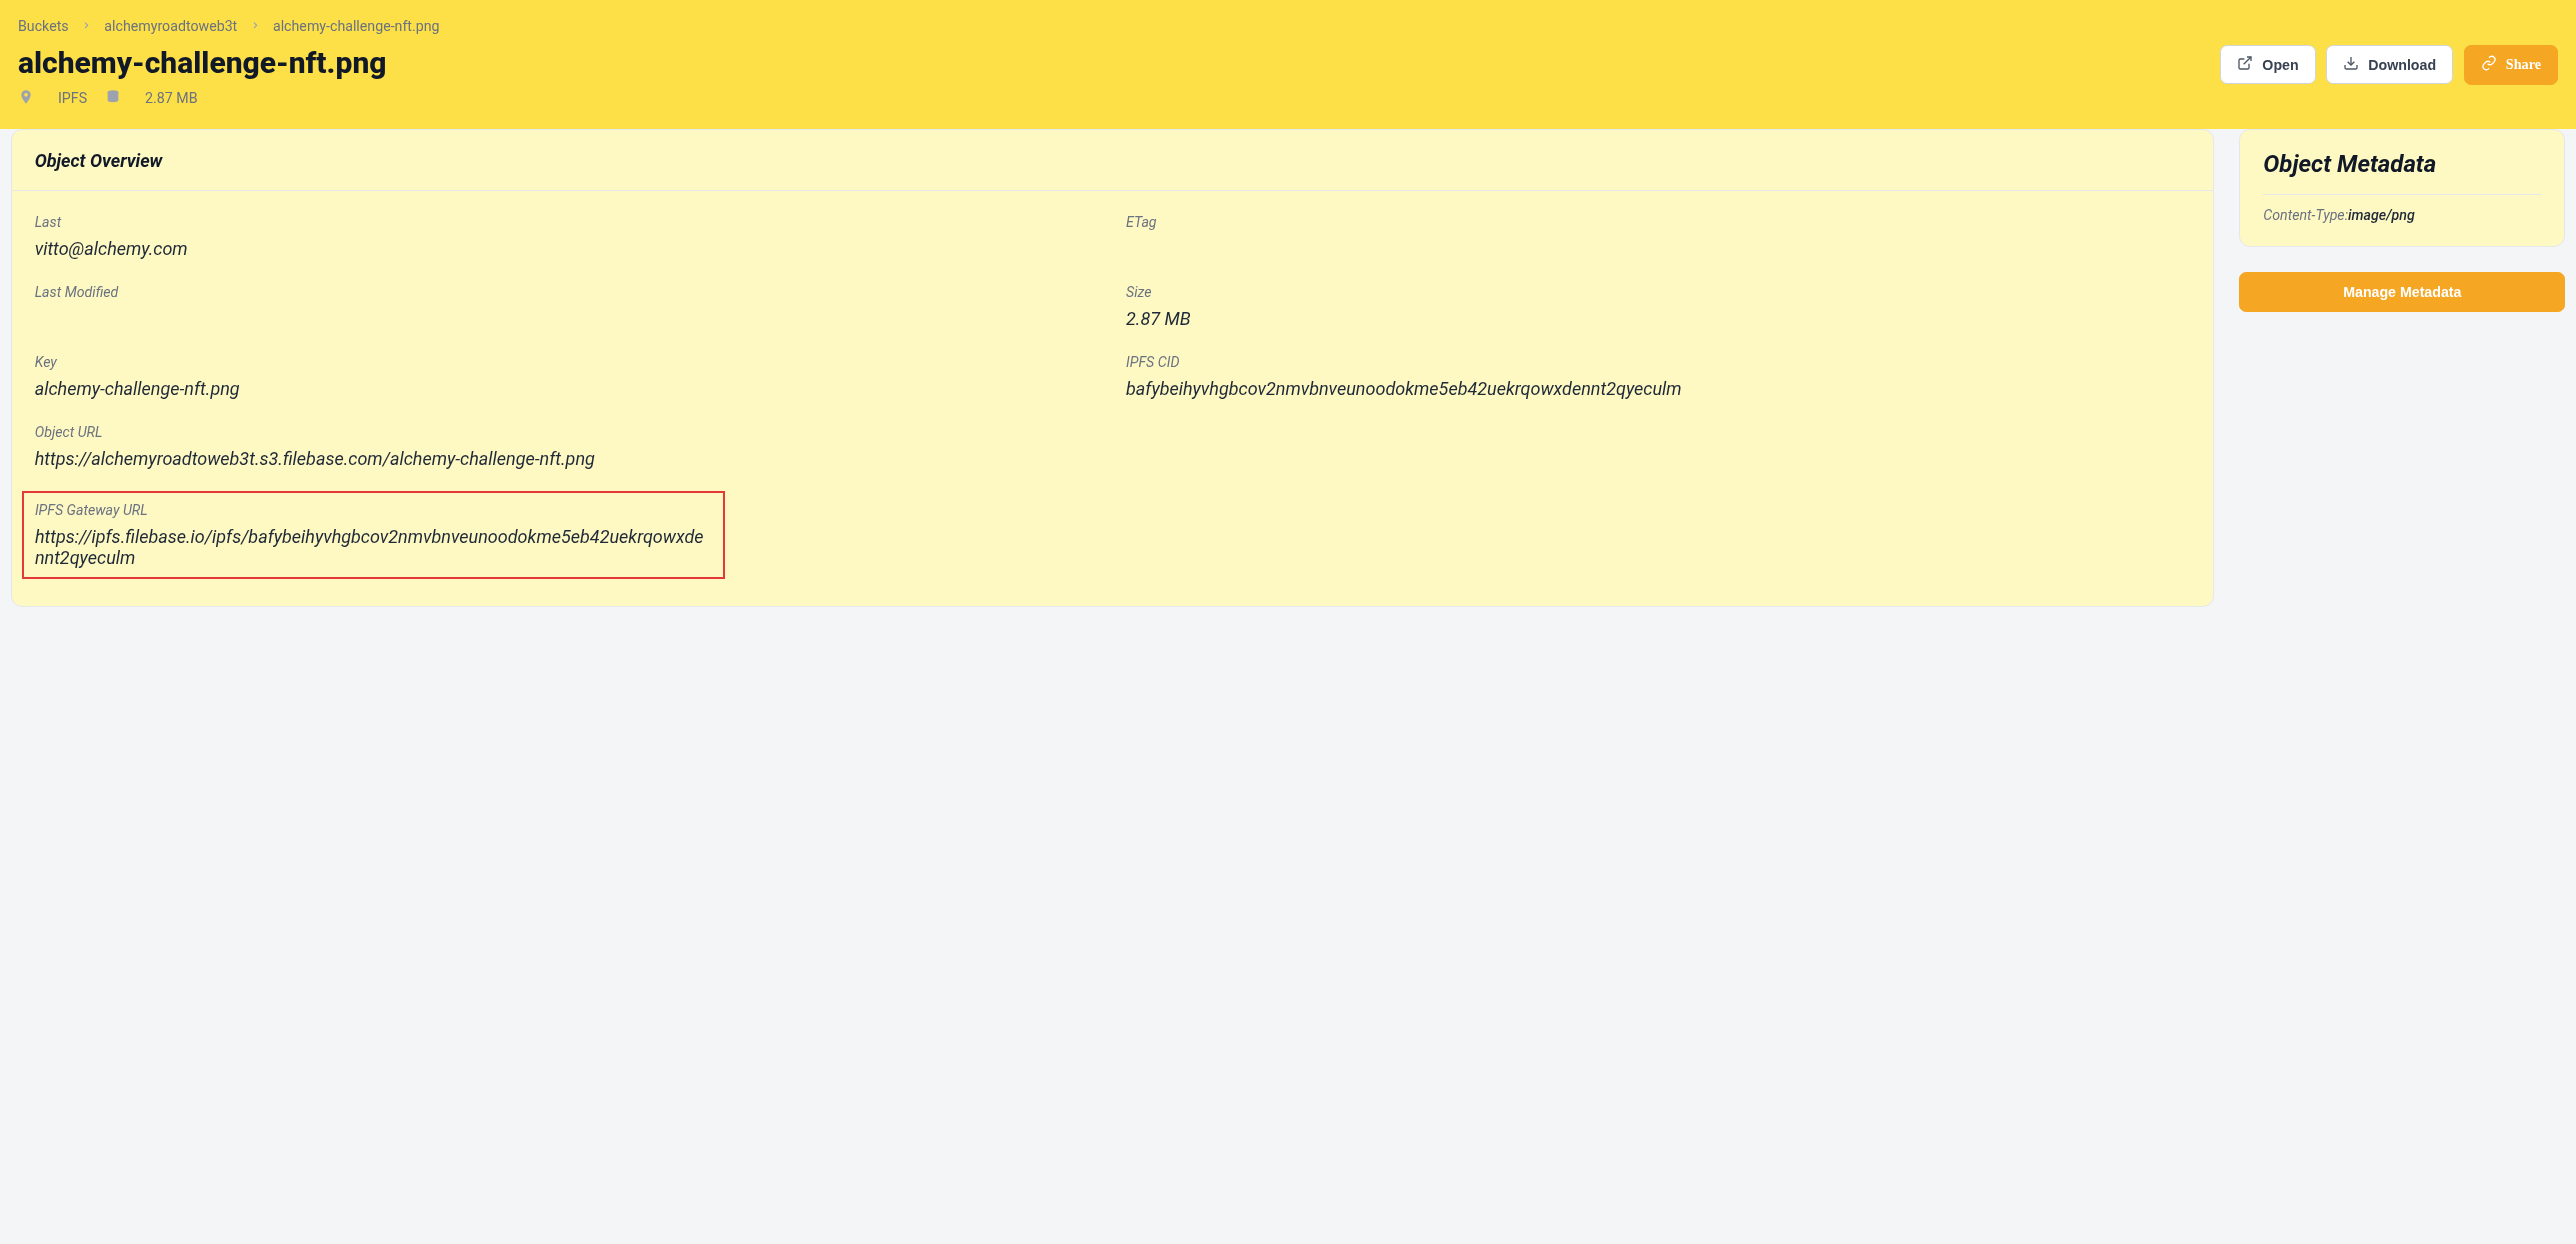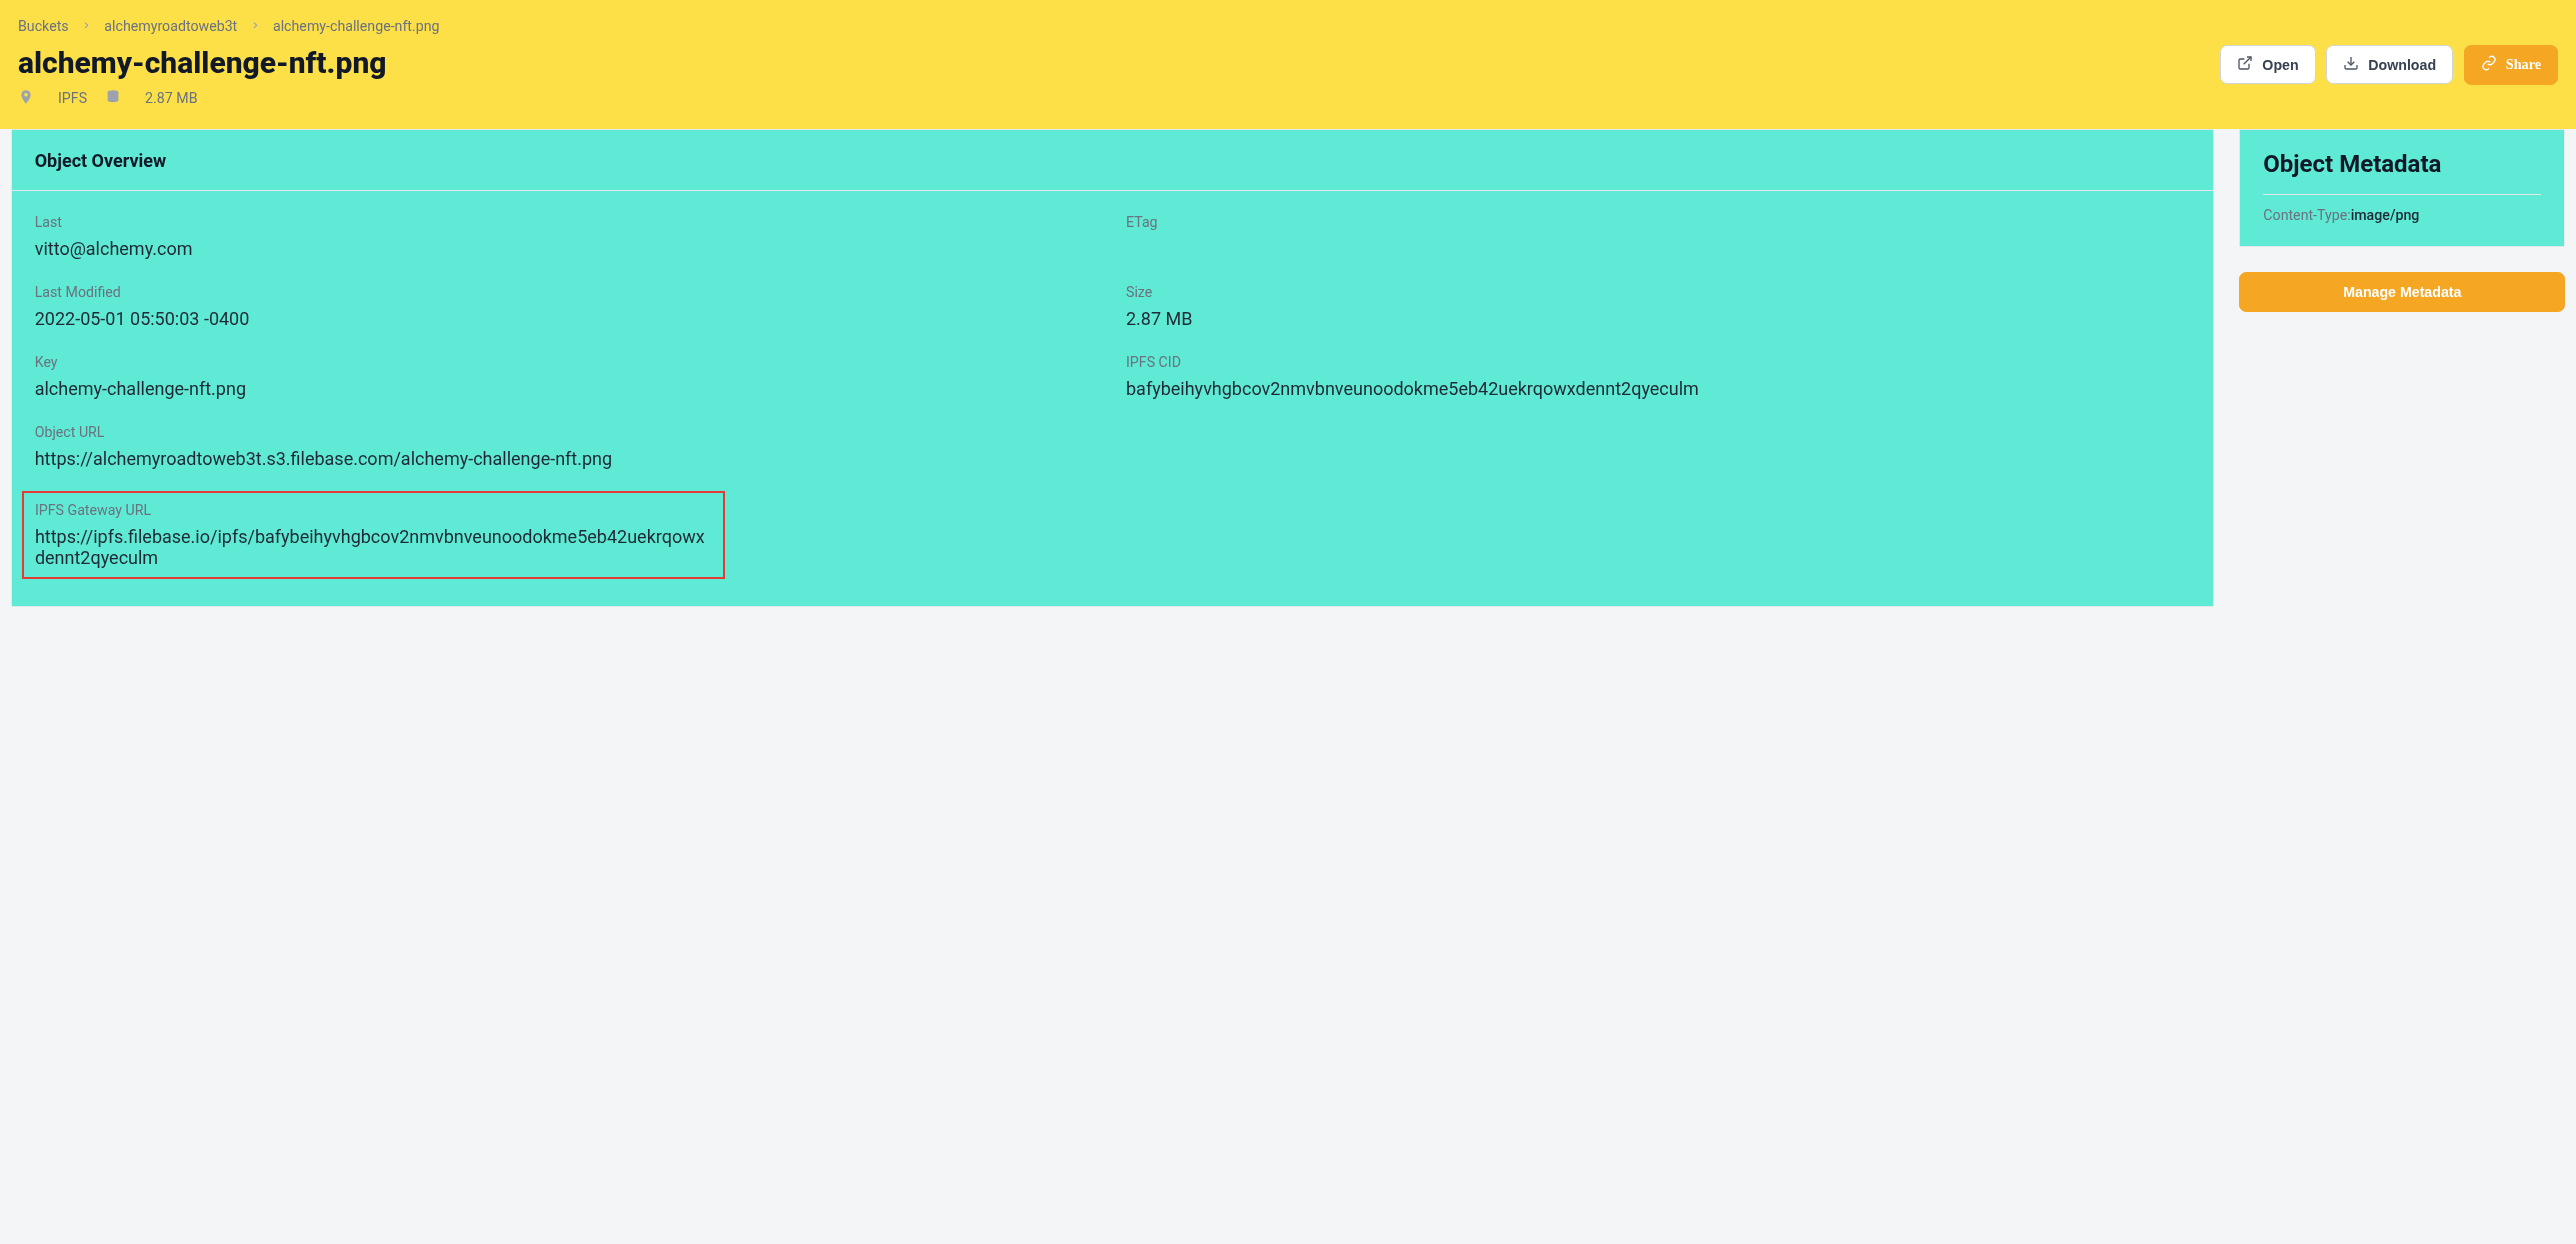--- a/index.html
+++ b/index.html
@@ -76,23 +76,24 @@
     font-family: Liberation Serif, serif;
   }
   .btn-primary svg { stroke: #ffffff; }
   .content-region {
     display: flex;
     gap: 25px;
     padding: 0 10.7px 27px 10.7px;
     align-items: flex-start;
   }
   .card {
-    background: #5eead4;
+    background: #fef9c3;
     border: 0.9px solid #e5e7eb;
-    border-radius: 0;
+    border-radius: 11px;
+    font-style: italic;
   }
   .main-card { flex: 1; }
   .side-col { width: 326px; display: flex; flex-direction: column; gap: 25px; }
   .card-header {
     padding: 19.6px 23px;
     border-bottom: 0.9px solid #e5e7eb;
   }
   .card-header h2 {
     font-size: 18px;
     font-weight: 700;
@@ -244,21 +245,20 @@
         <div>
           <div class="kv-label">Last</div>
           <div class="kv-value">vitto@alchemy.com</div>
         </div>
         <div>
           <div class="kv-label">ETag</div>
         </div>
 
         <div>
           <div class="kv-label">Last Modified</div>
-          <div class="kv-value">2022-05-01 05:50:03 -0400</div>
         </div>
         <div>
           <div class="kv-label">Size</div>
           <div class="kv-value">2.87 MB</div>
         </div>
 
         <div>
           <div class="kv-label">Key</div>
           <div class="kv-value">alchemy-challenge-nft.png</div>
         </div>

